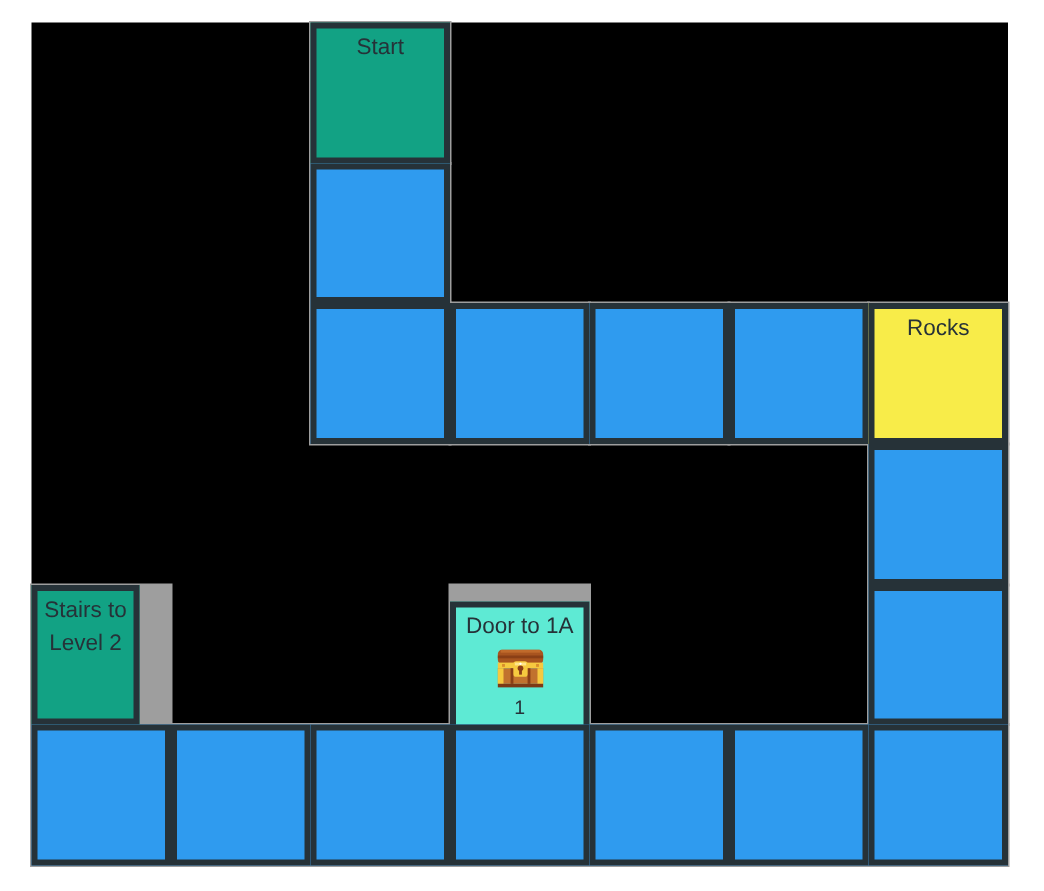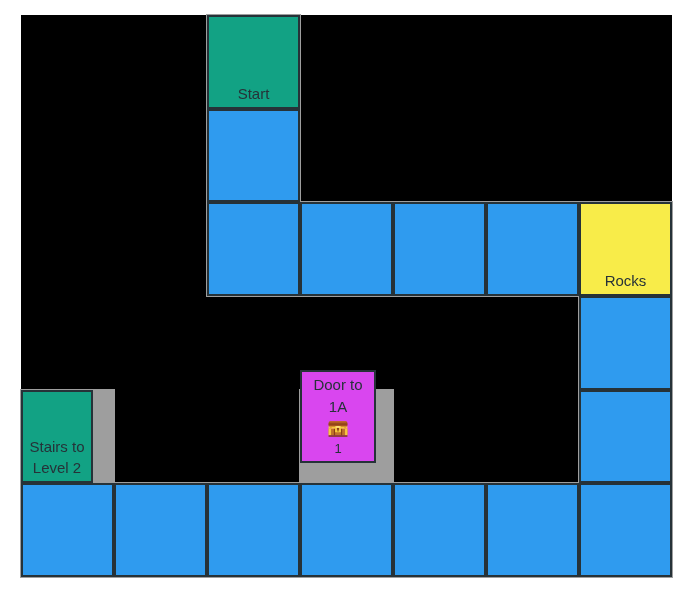--- a/index.html
+++ b/index.html
@@ -23,25 +23,25 @@
     position: absolute;
     left: 0; top: 0; right: 0; bottom: 0;
   }
   .tile-outline {
     position: absolute;
     box-sizing: border-box;
   }
   .tile {
     position: absolute;
     box-sizing: border-box;
-    border: 2px solid #a21caf;
+    border: 4px solid #a21caf;
     display: flex;
     flex-direction: column;
     align-items: center;
-    justify-content: flex-end;
+    justify-content: flex-start;
     text-align: center;
     font-size: 15px;
     line-height: 1.45;
     color: #263238;
     padding: 2px 4px;
   }
   .tile-label {
     display: block;
     max-width: 100%;
   }
@@ -89,21 +89,21 @@
         <div class="tile" style="left: 279px; top: 187px; width: 93px; height: 94px; background: rgb(47, 155, 239); border-color: rgb(38, 50, 56); color: rgb(38, 50, 56);"></div>
         <div class="tile" style="left: 372px; top: 187px; width: 93px; height: 94px; background: rgb(47, 155, 239); border-color: rgb(38, 50, 56); color: rgb(38, 50, 56);"></div>
         <div class="tile" style="left: 465px; top: 187px; width: 93px; height: 94px; background: rgb(47, 155, 239); border-color: rgb(38, 50, 56); color: rgb(38, 50, 56);"></div>
         <div class="tile" style="left: 558px; top: 187px; width: 93px; height: 94px; background: rgb(248, 236, 73); border-color: rgb(38, 50, 56); color: rgb(38, 50, 56);">
           <span class="tile-label">Rocks</span>
         </div>
         <div class="tile" style="left: 558px; top: 281px; width: 93px; height: 94px; background: rgb(47, 155, 239); border-color: rgb(38, 50, 56); color: rgb(38, 50, 56);"></div>
         <div class="tile" style="left: 0px; top: 375px; width: 72px; height: 93px; background: rgb(18, 162, 132); border-color: rgb(38, 50, 56); color: rgb(38, 50, 56);">
           <span class="tile-label">Stairs to Level 2</span>
         </div>
-        <div class="tile" style="left: 279px; top: 355px; width: 76px; height: 93px; background: #d946ef; border-color: rgb(38, 50, 56); color: rgb(38, 50, 56);">
+        <div class="tile" style="left: 279px; top: 386px; width: 93px; height: 93px; background: #5eead4; border-color: rgb(38, 50, 56); color: rgb(38, 50, 56);">
           <span class="tile-label">Door to 1A</span>
           <svg class="tile-icon" viewBox="0 0 36 30" xmlns="http://www.w3.org/2000/svg" aria-hidden="true">
     <rect x="2" y="2" width="32" height="10" rx="3" fill="#A8541F"></rect>
     <rect x="4" y="2" width="28" height="2" fill="#C06A2B"></rect>
     <rect x="2" y="6" width="32" height="2" fill="#8A3F16"></rect>
     <rect x="2" y="11" width="32" height="4" fill="#F6C93F"></rect>
     <rect x="5" y="12" width="2" height="2" fill="#D98E2B"></rect>
     <rect x="29" y="12" width="2" height="2" fill="#D98E2B"></rect>
     <rect x="2" y="15" width="32" height="11" fill="#C1722E"></rect>
     <rect x="2" y="15" width="4" height="11" fill="#F6C93F"></rect>

